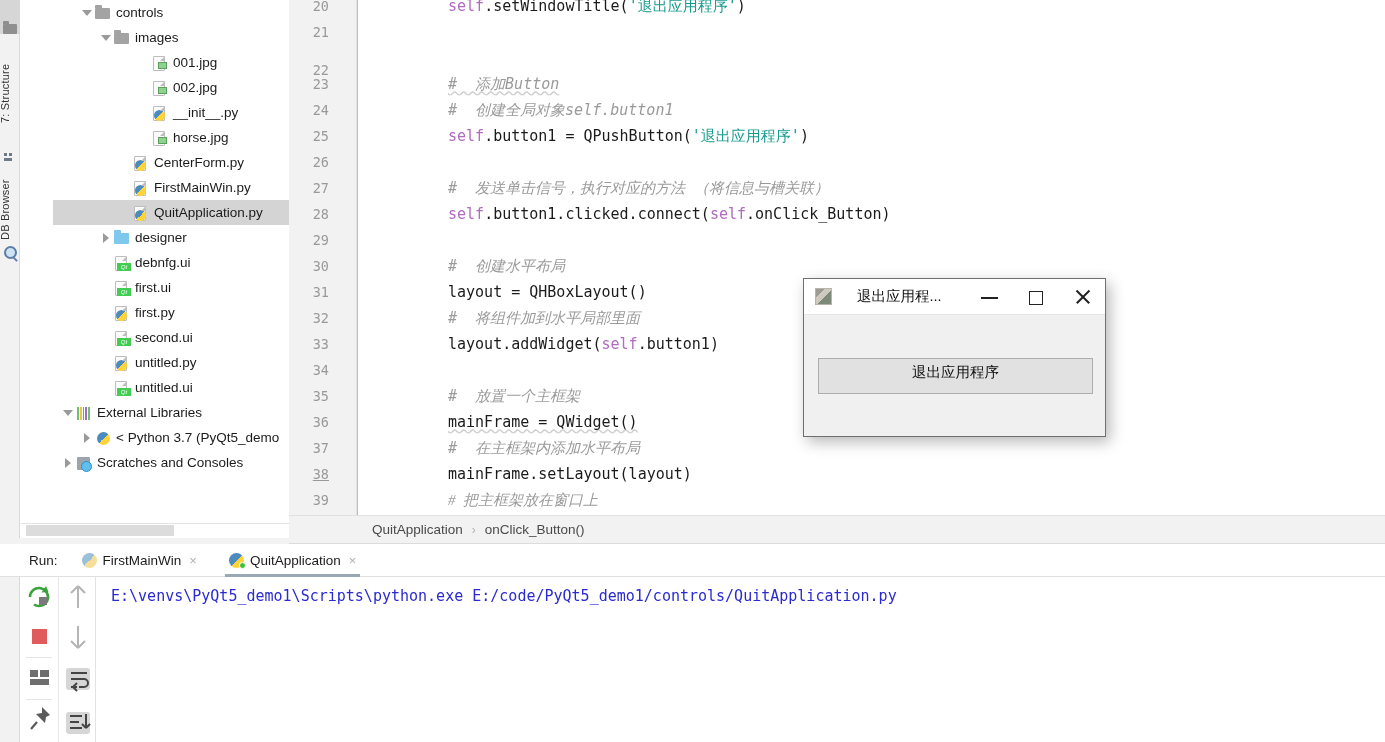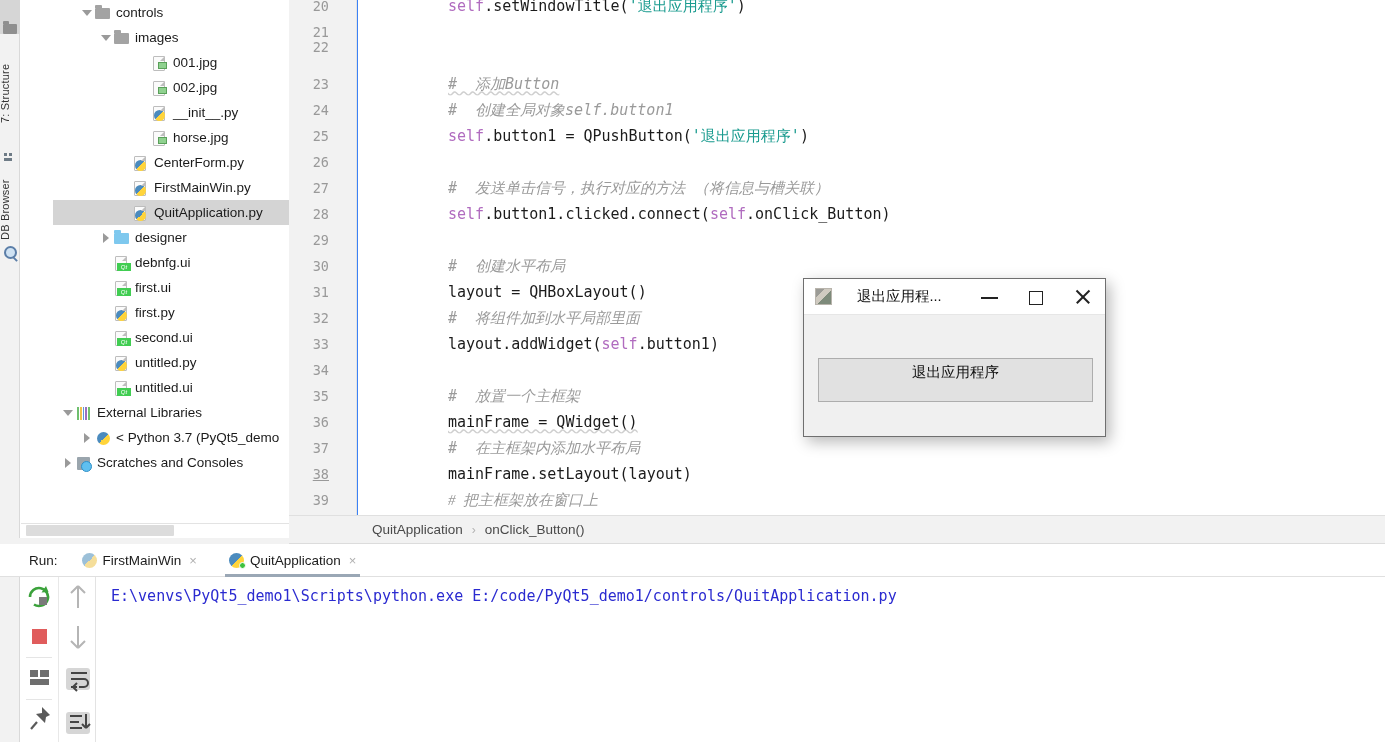--- a/index.html
+++ b/index.html
@@ -78,21 +78,21 @@
                      background:#5fbff0; border:1px solid #2f90c8; }
   .tlabel { font-size: 13.5px; color:#1b1b1b; }
 
   .tree-hscroll {
     position:absolute; left:21px; top:523px; width:268px; height:15px;
     background:#fff; border-top:1px solid #e3e3e3;
   }
   .tree-hscroll .thumb { position:absolute; left:5px; top:1px; width:148px; height:11px; background:#dcdcdc; border-radius:1px; }
 
   
-  .editor { position:absolute; left:289px; top:0; width:1096px; height:515px; background:#3b82f6; }
+  .editor { position:absolute; left:289px; top:0; width:1096px; height:515px; background:#7dd3fc; }
   .gutter { position:absolute; left:0; top:0; width:46px; height:515px; background:#f2f2f2; }
   .gutter .ln {
     position:absolute; right:6px; font-family:"DejaVu Sans Mono", monospace;
     font-size:13.5px; color:#999999; line-height:26px; height:26px;
   }
   .foldcol { position:absolute; left:46px; top:0; width:22px; height:515px; background:#f2f2f2; border-right:1px solid #e3e3e3;}
   .foldline { position:absolute; left:58px; width:1px; background:#d8d8d8; }
   .foldmark { position:absolute; left:53px; width:12px; height:12px; border:1px solid #cfcfcf; background:#fafafa; }
   .foldmark:after { content:""; position:absolute; left:2px; top:5px; width:7px; height:1px; background:#b5b5b5; }
   .foldmark.start { border-radius:2px 2px 6px 6px; }
@@ -177,21 +177,21 @@
   }
   .dlg-name { margin-left:25px; font-size:14.5px; color:#111; }
   .dlg-btns { position:absolute; right:0; top:0; height:36px; display:flex; }
   .dlg-btn { width:46px; height:36px; position:relative; }
   .dlg-btn .min { position:absolute; left:14px; top:18px; width:17px; height:1.6px; background:#222; }
   .dlg-btn .max { position:absolute; left:16px; top:12px; width:14px; height:14px; border:1.6px solid #222; }
   .dlg-btn .cl1, .dlg-btn .cl2 { position:absolute; left:15px; top:17px; width:18px; height:1.6px; background:#222; }
   .dlg-btn .cl1 { transform:rotate(45deg); } .dlg-btn .cl2 { transform:rotate(-45deg); }
   .dlg-body { position:relative; height:121px; background:#f0f0f0; }
   .qt-button {
-    position:absolute; left:14px; top:43px; width:275px; height:44px;
+    position:absolute; left:14px; top:43px; width:275px; height:36px;
     background:#e1e1e1; border:1px solid #adadad;
     font-size:14.5px; color:#101010; text-align:center; line-height:26px;
   }
 </style>
 </head>
 <body>
 
 <div class="root">
 
   <div class="toolstrip">
@@ -407,21 +407,21 @@
       </div>
     </div>
   <div class="tree-hscroll">
     <div class="thumb"></div>
   </div>
 
   <div class="editor">
     <div class="gutter">
         <div class="ln" style="top: -7px;">20</div>
         <div class="ln" style="top: 19px;">21</div>
-        <div class="ln" style="top: 34px;">22</div>
+        <div class="ln" style="top: 57px;">22</div>
         <div class="ln" style="top: 71px;">23</div>
         <div class="ln" style="top: 97px;">24</div>
         <div class="ln" style="top: 123px;">25</div>
         <div class="ln" style="top: 149px;">26</div>
         <div class="ln" style="top: 175px;">27</div>
         <div class="ln" style="top: 201px;">28</div>
         <div class="ln" style="top: 227px;">29</div>
         <div class="ln" style="top: 253px;">30</div>
         <div class="ln" style="top: 279px;">31</div>
         <div class="ln" style="top: 305px;">32</div>

